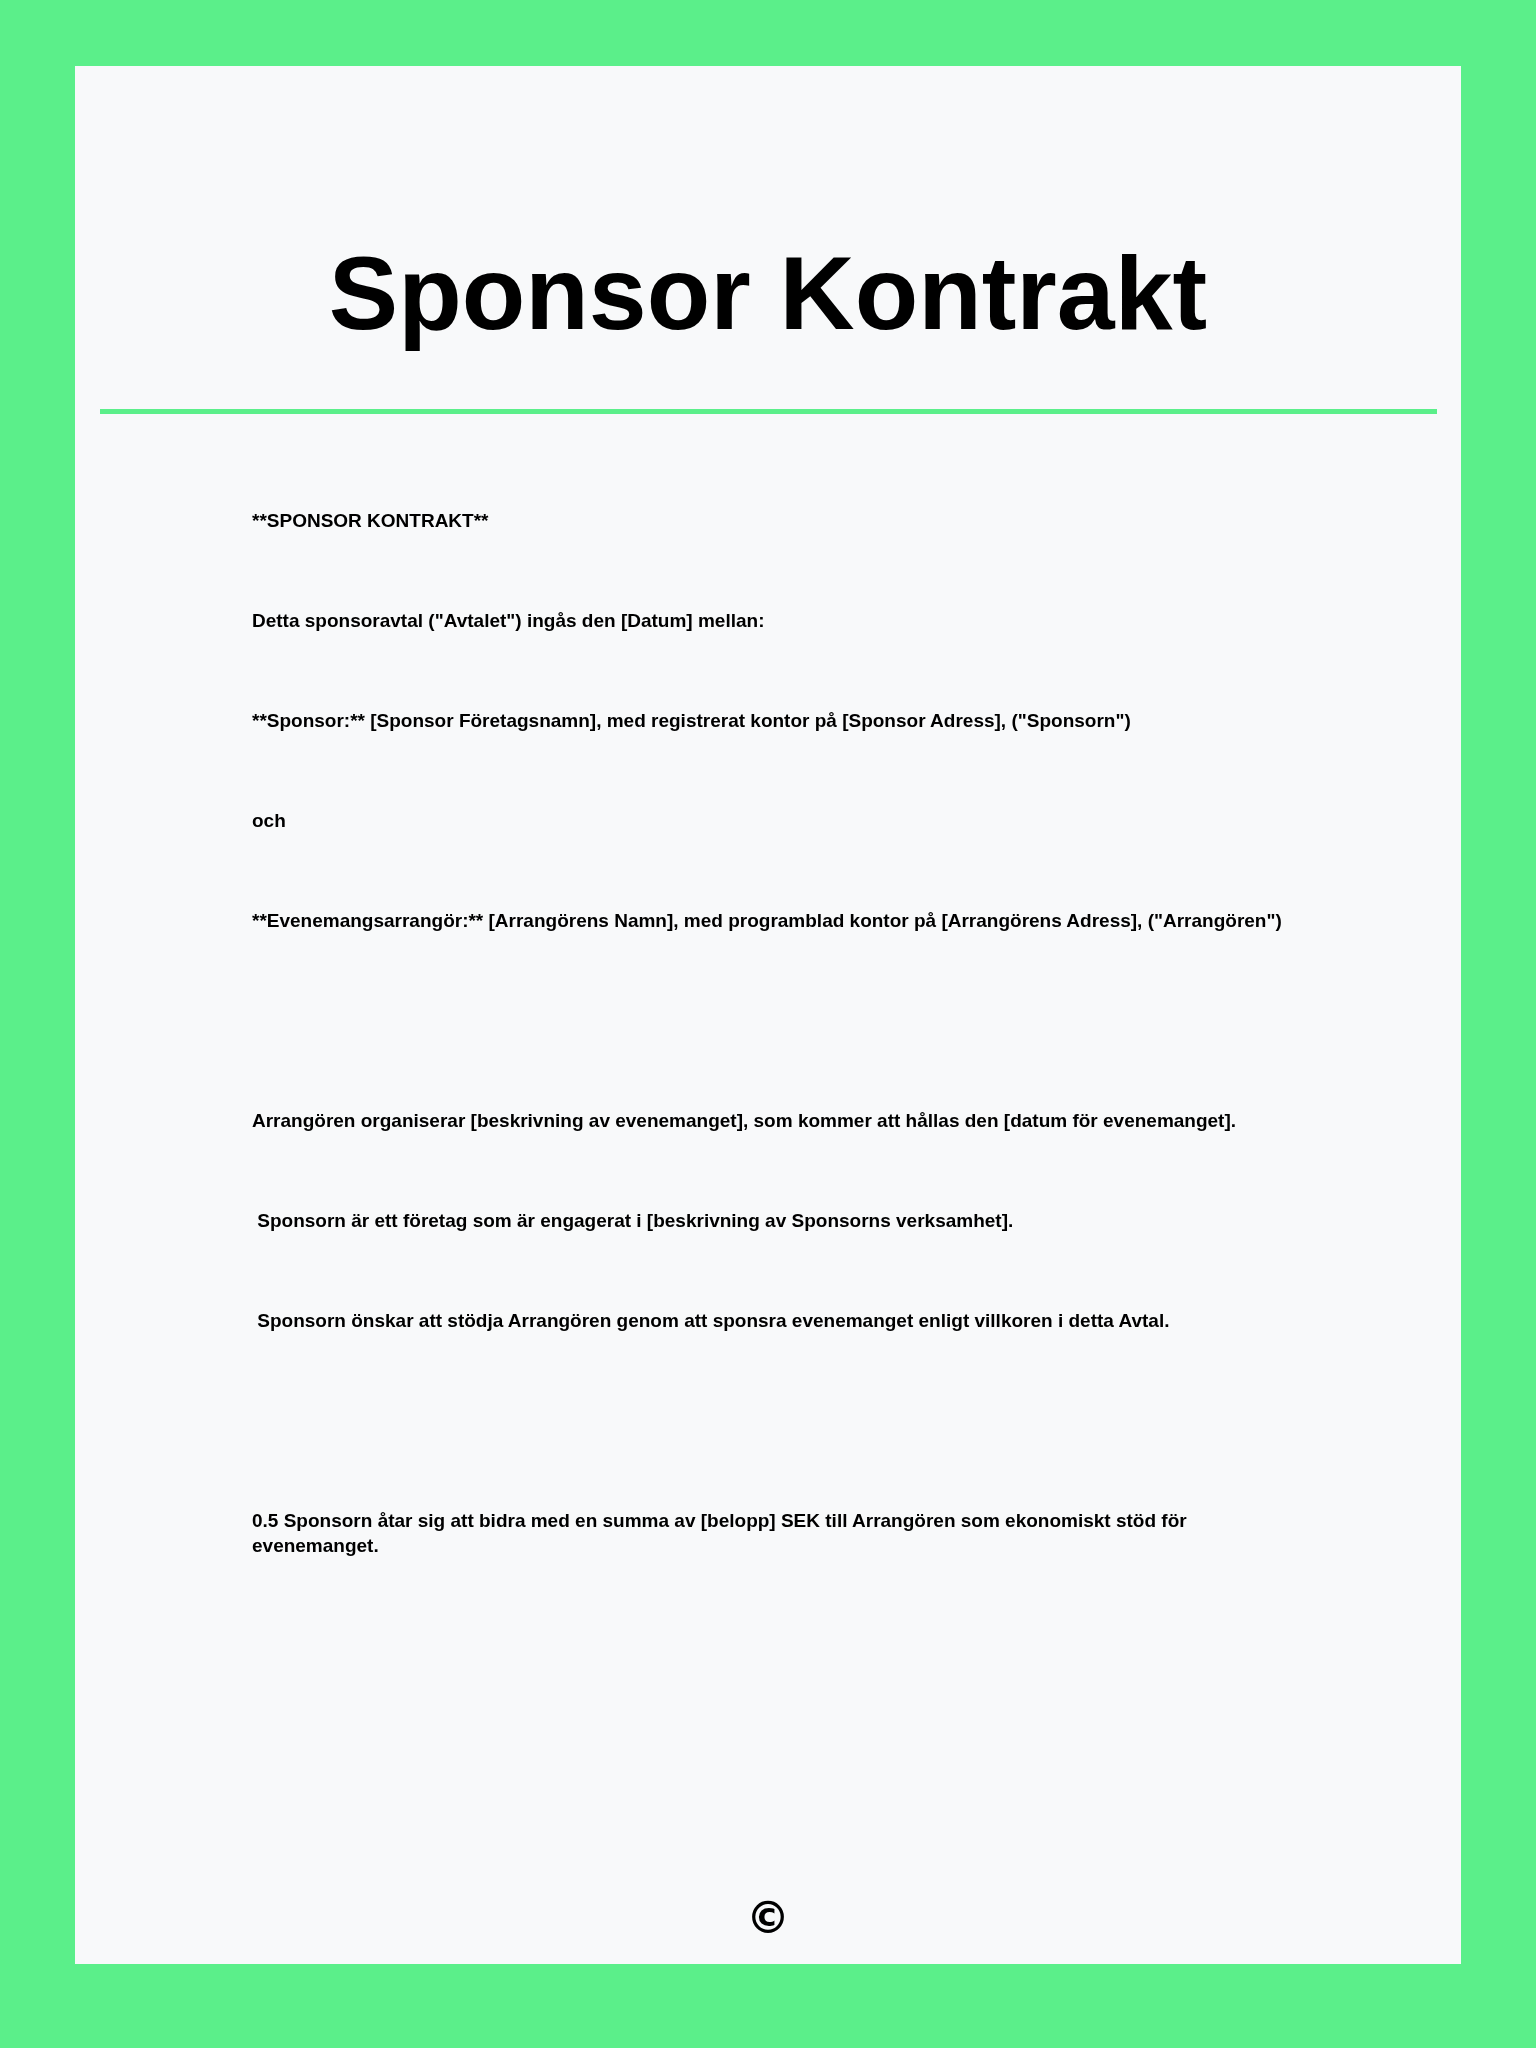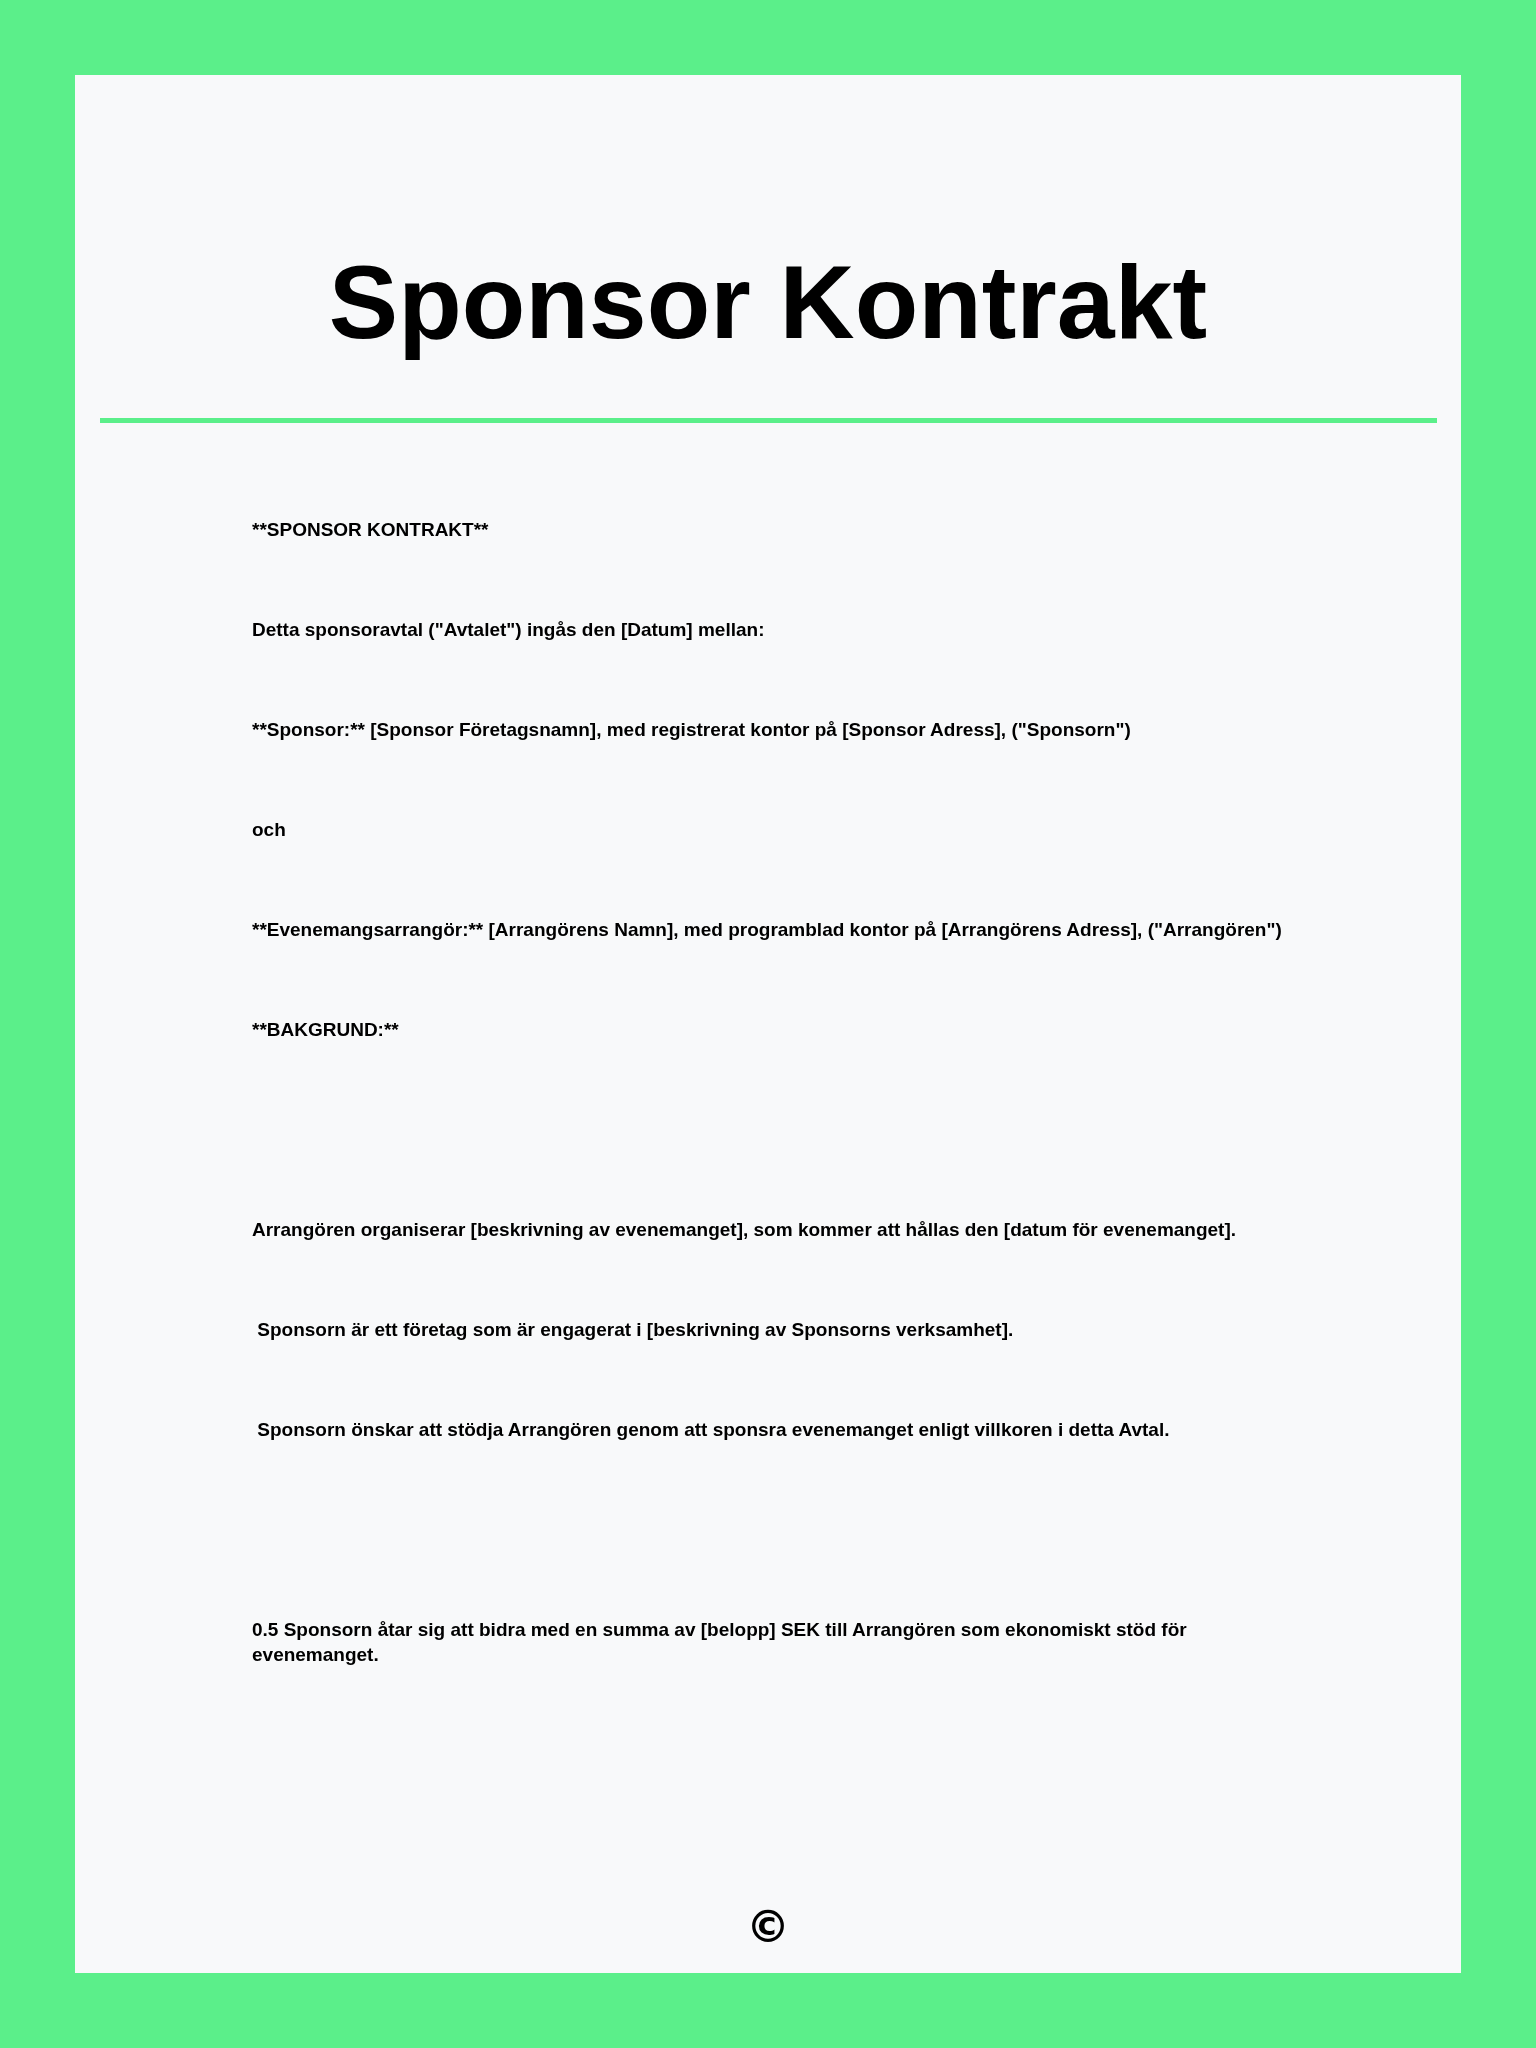--- a/index.html
+++ b/index.html
@@ -11,21 +11,21 @@
       height: 2048px;
       background: #5bef8a;
       position: relative;
       overflow: hidden;
       font-family: "Liberation Sans", sans-serif;
       color: #000;
     }
     .page {
       position: absolute;
       left: 75px;
-      top: 75px;
+      top: 66px;
       width: 1386px;
       height: 1898px;
       background: #f8f9fa;
     }
     .title {
       position: absolute;
       left: 0;
       top: 236px;
       width: 100%;
       text-align: center;
@@ -80,21 +80,20 @@
 <div class="page">
   <h1 class="title">Sponsor Kontrakt</h1>
   <div class="rule"></div>
 
   <div class="body">
     <p>**SPONSOR KONTRAKT**</p>
     <p>Detta sponsoravtal ("Avtalet") ingås den [Datum] mellan:</p>
     <p>**Sponsor:** [Sponsor Företagsnamn], med registrerat kontor på [Sponsor Adress], ("Sponsorn")</p>
     <p>och</p>
     <p>**Evenemangsarrangör:** [Arrangörens Namn], med programblad kontor på [Arrangörens Adress], ("Arrangören")</p>
-    <p>**BAKGRUND:**</p>
     <p></p>
     <p>Arrangören organiserar [beskrivning av evenemanget], som kommer att hållas den [datum för evenemanget].</p>
     <p> Sponsorn är ett företag som är engagerat i [beskrivning av Sponsorns verksamhet].</p>
     <p> Sponsorn önskar att stödja Arrangören genom att sponsra evenemanget enligt villkoren i detta Avtal.</p>
     <p></p>
     <p>0.5 Sponsorn åtar sig att bidra med en summa av [belopp] SEK till Arrangören som ekonomiskt stöd för evenemanget.</p>
     
     
     
     

